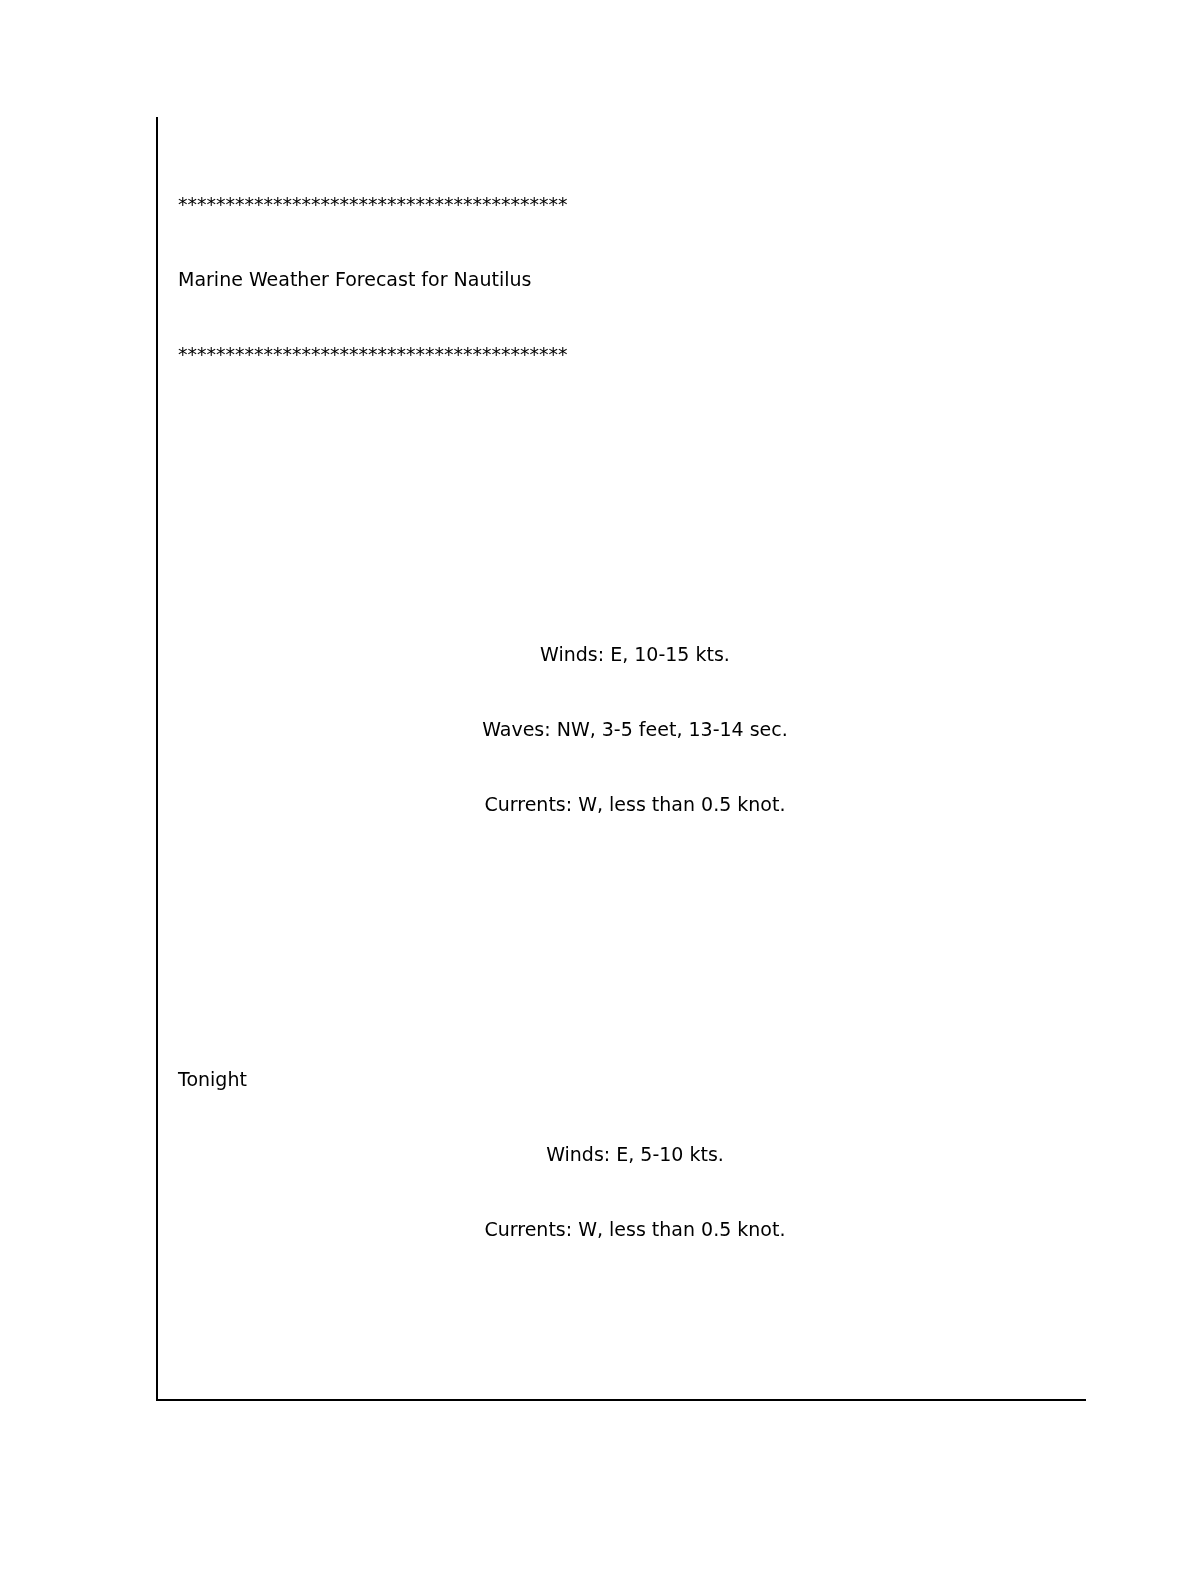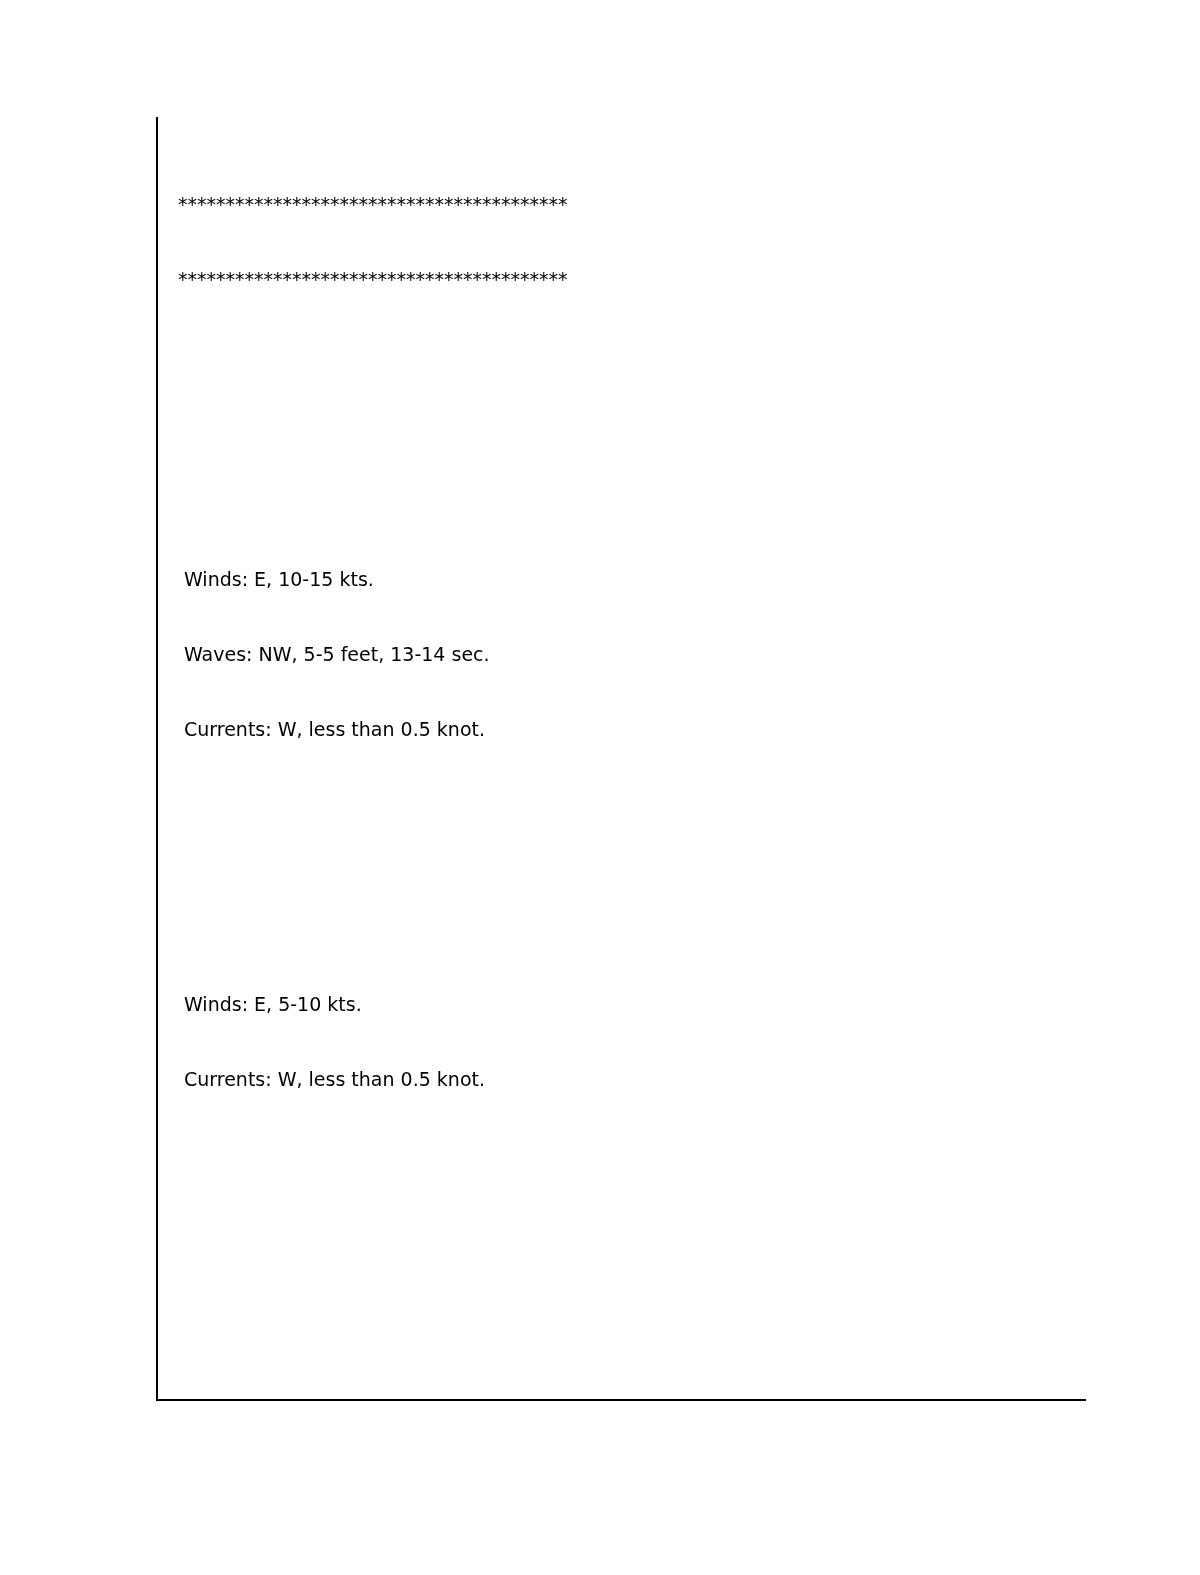--- a/index.html
+++ b/index.html
@@ -32,41 +32,44 @@
     white-space: pre;
   }
   .line {
     height: 25px;
   }
   .line.blank {
     height: 25px;
   }
   .detail {
     padding-left: 6px; 
+    text-align: center;
   }
 </style>
 </head>
 <body>
 
 <div class="forecast-box">
   <div class="doc">
 
     <div class="line">*****************************************</div>
+    <div class="line">Marine Weather Forecast for Nautilus</div>
     <div class="line">*****************************************</div>
     <div class="line blank"></div>
     <div class="line blank"></div>
 
     <section>
       <div class="line detail">Winds: E, 10-15 kts.</div>
-      <div class="line detail">Waves: NW, 5-5 feet, 13-14 sec.</div>
+      <div class="line detail">Waves: NW, 3-5 feet, 13-14 sec.</div>
       <div class="line detail">Currents: W, less than 0.5 knot.</div>
       <div class="line blank"></div>
     </section>
 
     <section>
+      <div class="line">Tonight</div>
       <div class="line detail">Winds: E, 5-10 kts.</div>
       <div class="line detail">Currents: W, less than 0.5 knot.</div>
       
     </section>
 
     
 
     
 
     

